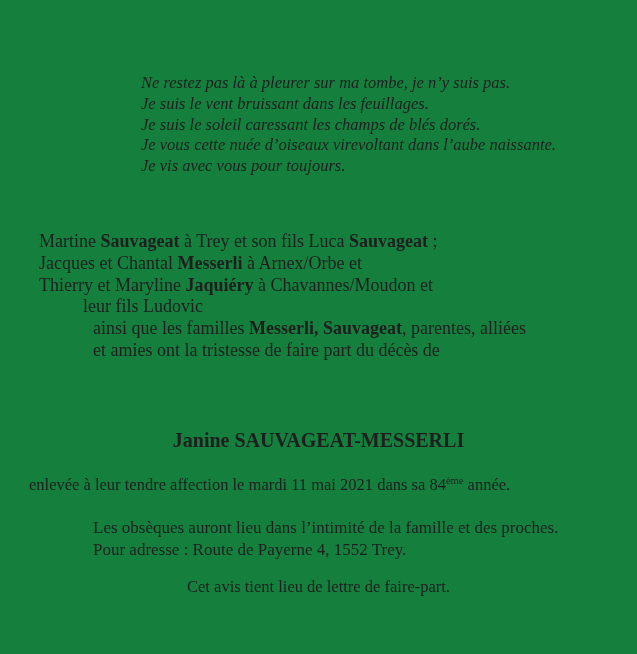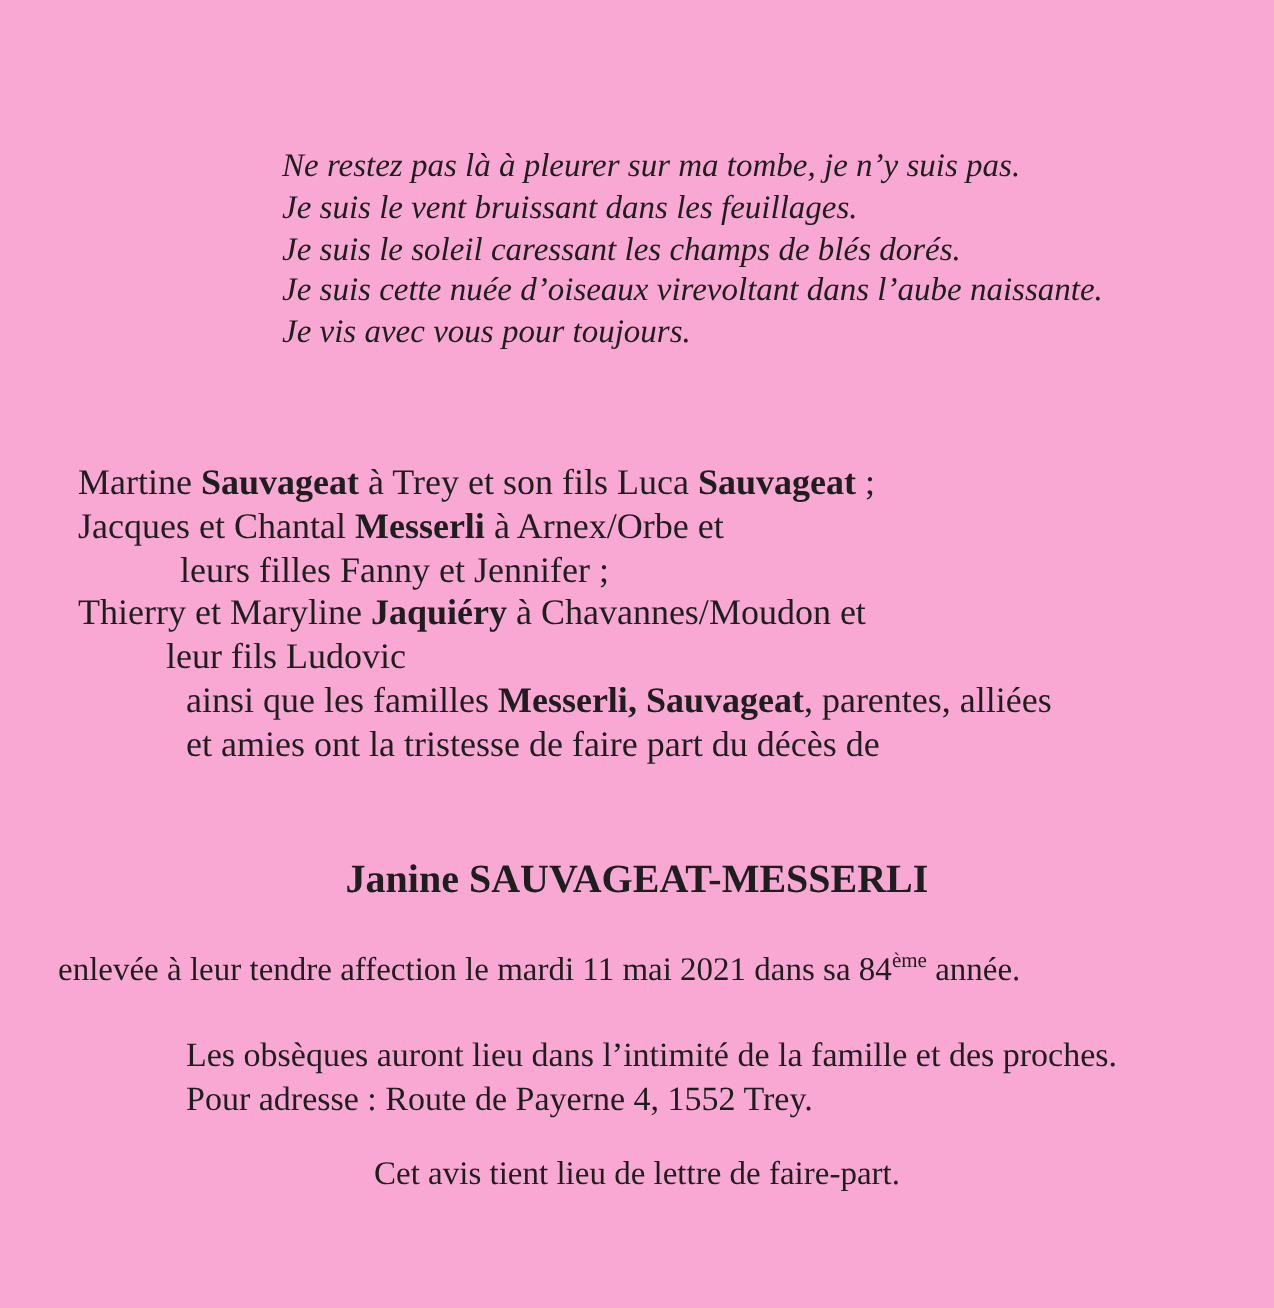--- a/index.html
+++ b/index.html
@@ -1,21 +1,21 @@
 <!DOCTYPE html>
 <html><head>
 <meta charset="utf-8">
 <style>
   * { margin: 0; padding: 0; box-sizing: border-box; }
   html, body { background: #ffffff; }
   .page {
     position: relative;
     width: 637px;
     height: 654px;
-    background: #f9a8d4;
+    background: #15803d;
     color: #1e1e1e;
     font-family: "Liberation Serif", serif;
     overflow: hidden;
     text-decoration: underline;
   }
   .block { position: absolute; white-space: nowrap; }
   .poem {
     left: 141px; top: 73px;
     font-style: italic;
     font-size: 16.5px;
@@ -63,28 +63,27 @@
 </style>
 </head>
 <body>
 
 <div class="page">
 
   <div class="block poem">
       <div><span>Ne restez pas là à pleurer sur ma tombe, je n’y suis pas.</span></div>
       <div><span>Je suis le vent bruissant dans les feuillages.</span></div>
       <div><span>Je suis le soleil caressant les champs de blés dorés.</span></div>
-      <div><span>Je suis cette nuée d’oiseaux virevoltant dans l’aube naissante.</span></div>
+      <div><span>Je vous cette nuée d’oiseaux virevoltant dans l’aube naissante.</span></div>
       <div><span>Je vis avec vous pour toujours.</span></div>
     </div>
 
   <div class="block family">
       <div><span>Martine </span><span style="font-weight: bold;">Sauvageat</span><span> à Trey et son fils Luca </span><span style="font-weight: bold;">Sauvageat</span><span> ;</span></div>
       <div><span>Jacques et Chantal </span><span style="font-weight: bold;">Messerli</span><span> à Arnex/Orbe et</span></div>
-      <div style="padding-left: 51px;"><span>leurs filles Fanny et Jennifer ;</span></div>
       <div><span>Thierry et Maryline </span><span style="font-weight: bold;">Jaquiéry</span><span> à Chavannes/Moudon et</span></div>
       <div style="padding-left: 44px;"><span>leur fils Ludovic</span></div>
       <div style="padding-left: 54px;"><span>ainsi que les familles </span><span style="font-weight: bold;">Messerli, Sauvageat</span><span>, parentes, alliées</span></div>
       <div style="padding-left: 54px;"><span>et amies ont la tristesse de faire part du décès de</span></div>
     </div>
 
 
   <div class="block centered deceased-name">Janine SAUVAGEAT-MESSERLI</div>
 
   <div class="block death-line">

